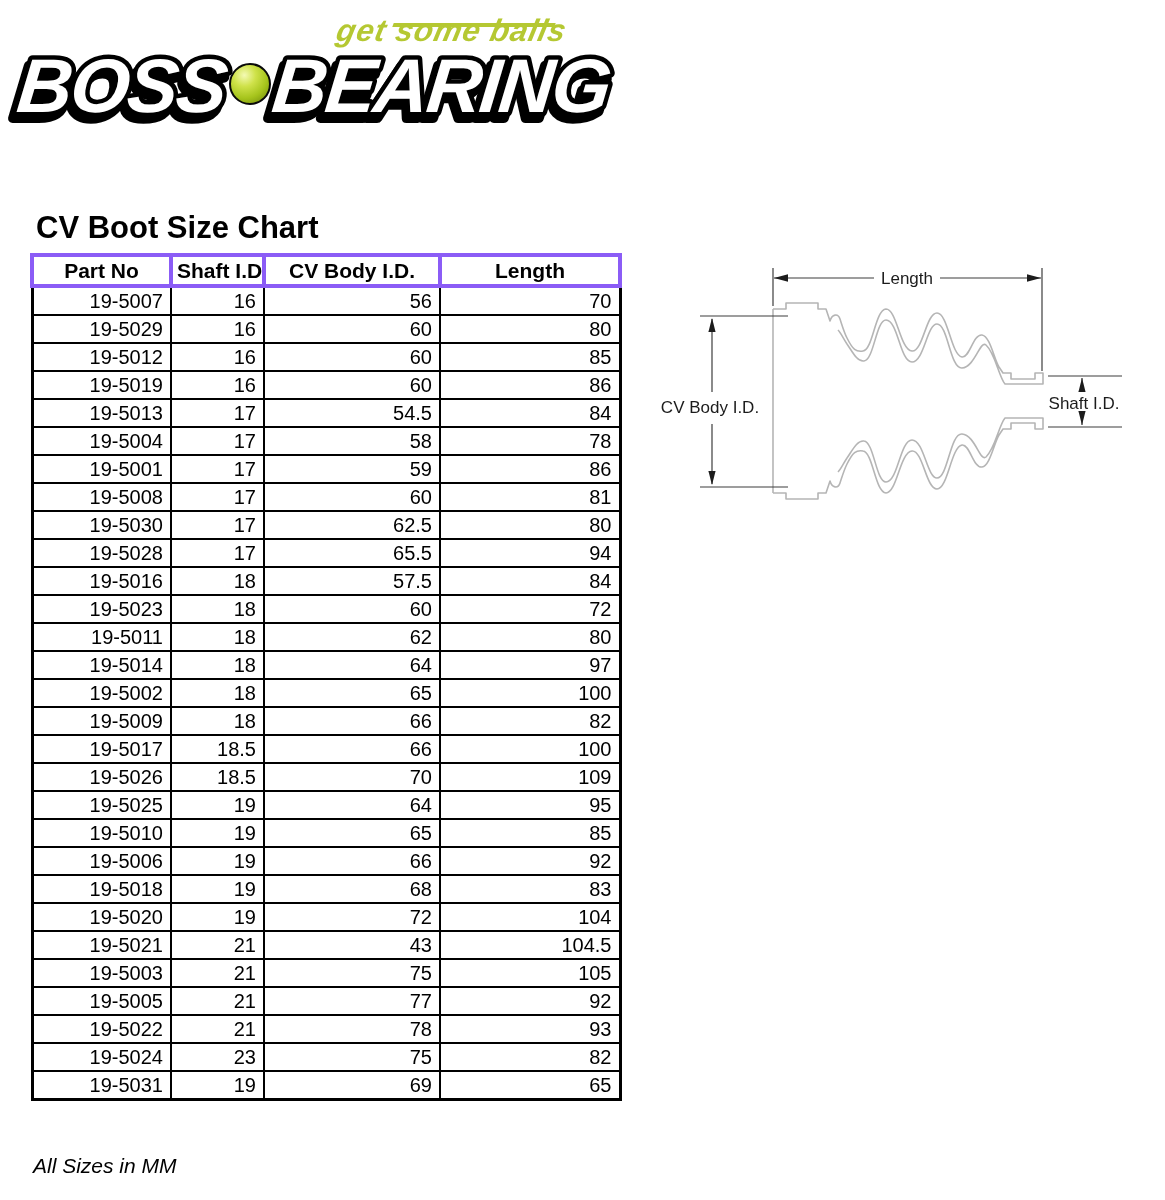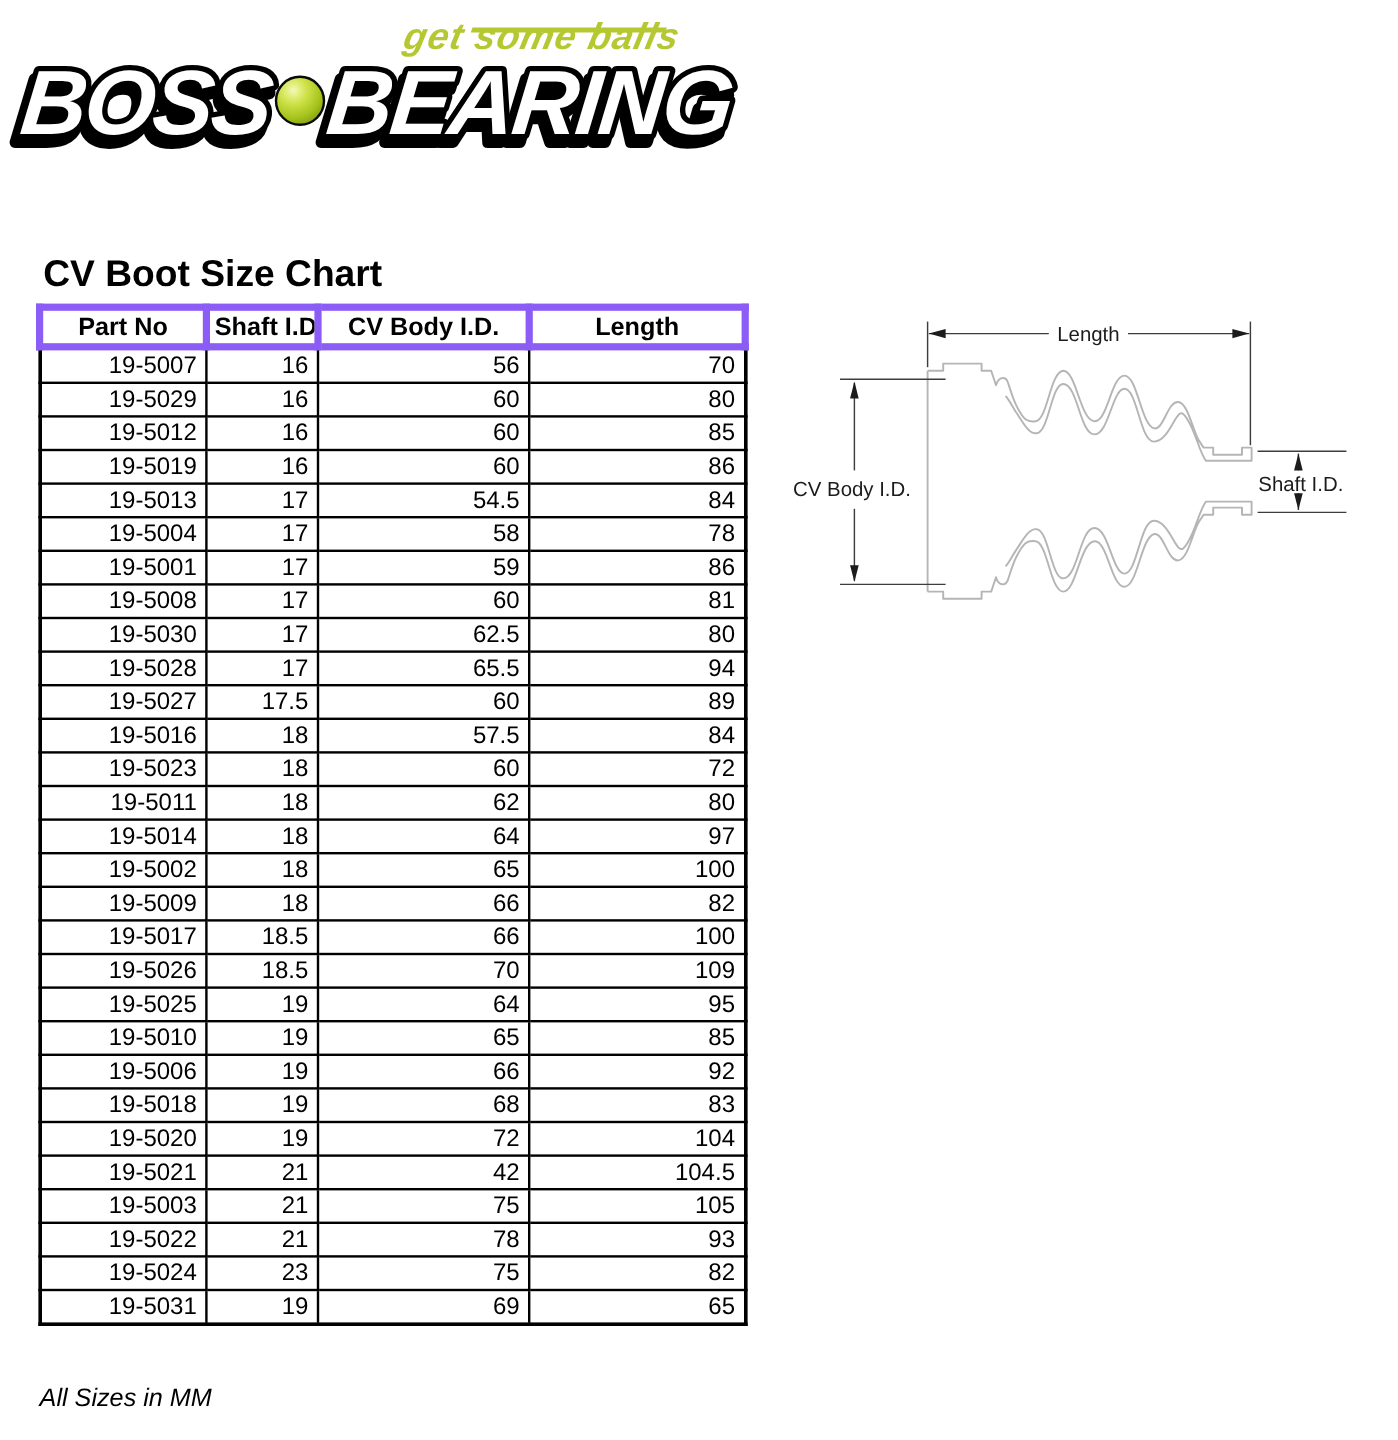--- a/index.html
+++ b/index.html
@@ -31,21 +31,21 @@
     position:absolute;left:33px;top:1154px;font-size:21px;font-style:italic;
   }
 
   
   table.size-table{
     position:absolute;left:30px;top:253px;width:588px;
     border-collapse:collapse;table-layout:fixed;
     border:3px solid #000;
   }
   .size-table th{
-    border:6px solid #8b5cf6;font-size:21px;font-weight:bold;
+    border:4px solid #8b5cf6;font-size:21px;font-weight:bold;
     height:27px;padding:0 4px;text-align:center;overflow:hidden;white-space:nowrap;
   }
   .size-table td{
     border:2px solid #000;font-size:20px;height:26px;
     padding:0 7px;overflow:hidden;white-space:nowrap;
   }
   .size-table td.c-part{text-align:right;}
   .size-table td.c-num{text-align:right;}
 
   
@@ -157,26 +157,20 @@
           <td class="c-num">62.5</td>
           <td class="c-num">80</td>
         </tr>
         <tr>
           <td class="c-part">19-5028</td>
           <td class="c-num">17</td>
           <td class="c-num">65.5</td>
           <td class="c-num">94</td>
         </tr>
         <tr>
-          <td class="c-part">19-5027</td>
-          <td class="c-num">17.5</td>
-          <td class="c-num">60</td>
-          <td class="c-num">89</td>
-        </tr>
-        <tr>
           <td class="c-part">19-5016</td>
           <td class="c-num">18</td>
           <td class="c-num">57.5</td>
           <td class="c-num">84</td>
         </tr>
         <tr>
           <td class="c-part">19-5023</td>
           <td class="c-num">18</td>
           <td class="c-num">60</td>
           <td class="c-num">72</td>
@@ -243,28 +237,34 @@
         </tr>
         <tr>
           <td class="c-part">19-5020</td>
           <td class="c-num">19</td>
           <td class="c-num">72</td>
           <td class="c-num">104</td>
         </tr>
         <tr>
           <td class="c-part">19-5021</td>
           <td class="c-num">21</td>
-          <td class="c-num">42</td>
+          <td class="c-num">43</td>
           <td class="c-num">104.5</td>
         </tr>
         <tr>
           <td class="c-part">19-5003</td>
           <td class="c-num">21</td>
           <td class="c-num">75</td>
           <td class="c-num">105</td>
+        </tr>
+        <tr>
+          <td class="c-part">19-5005</td>
+          <td class="c-num">21</td>
+          <td class="c-num">77</td>
+          <td class="c-num">92</td>
         </tr>
         <tr>
           <td class="c-part">19-5022</td>
           <td class="c-num">21</td>
           <td class="c-num">78</td>
           <td class="c-num">93</td>
         </tr>
         <tr>
           <td class="c-part">19-5024</td>
           <td class="c-num">23</td>

